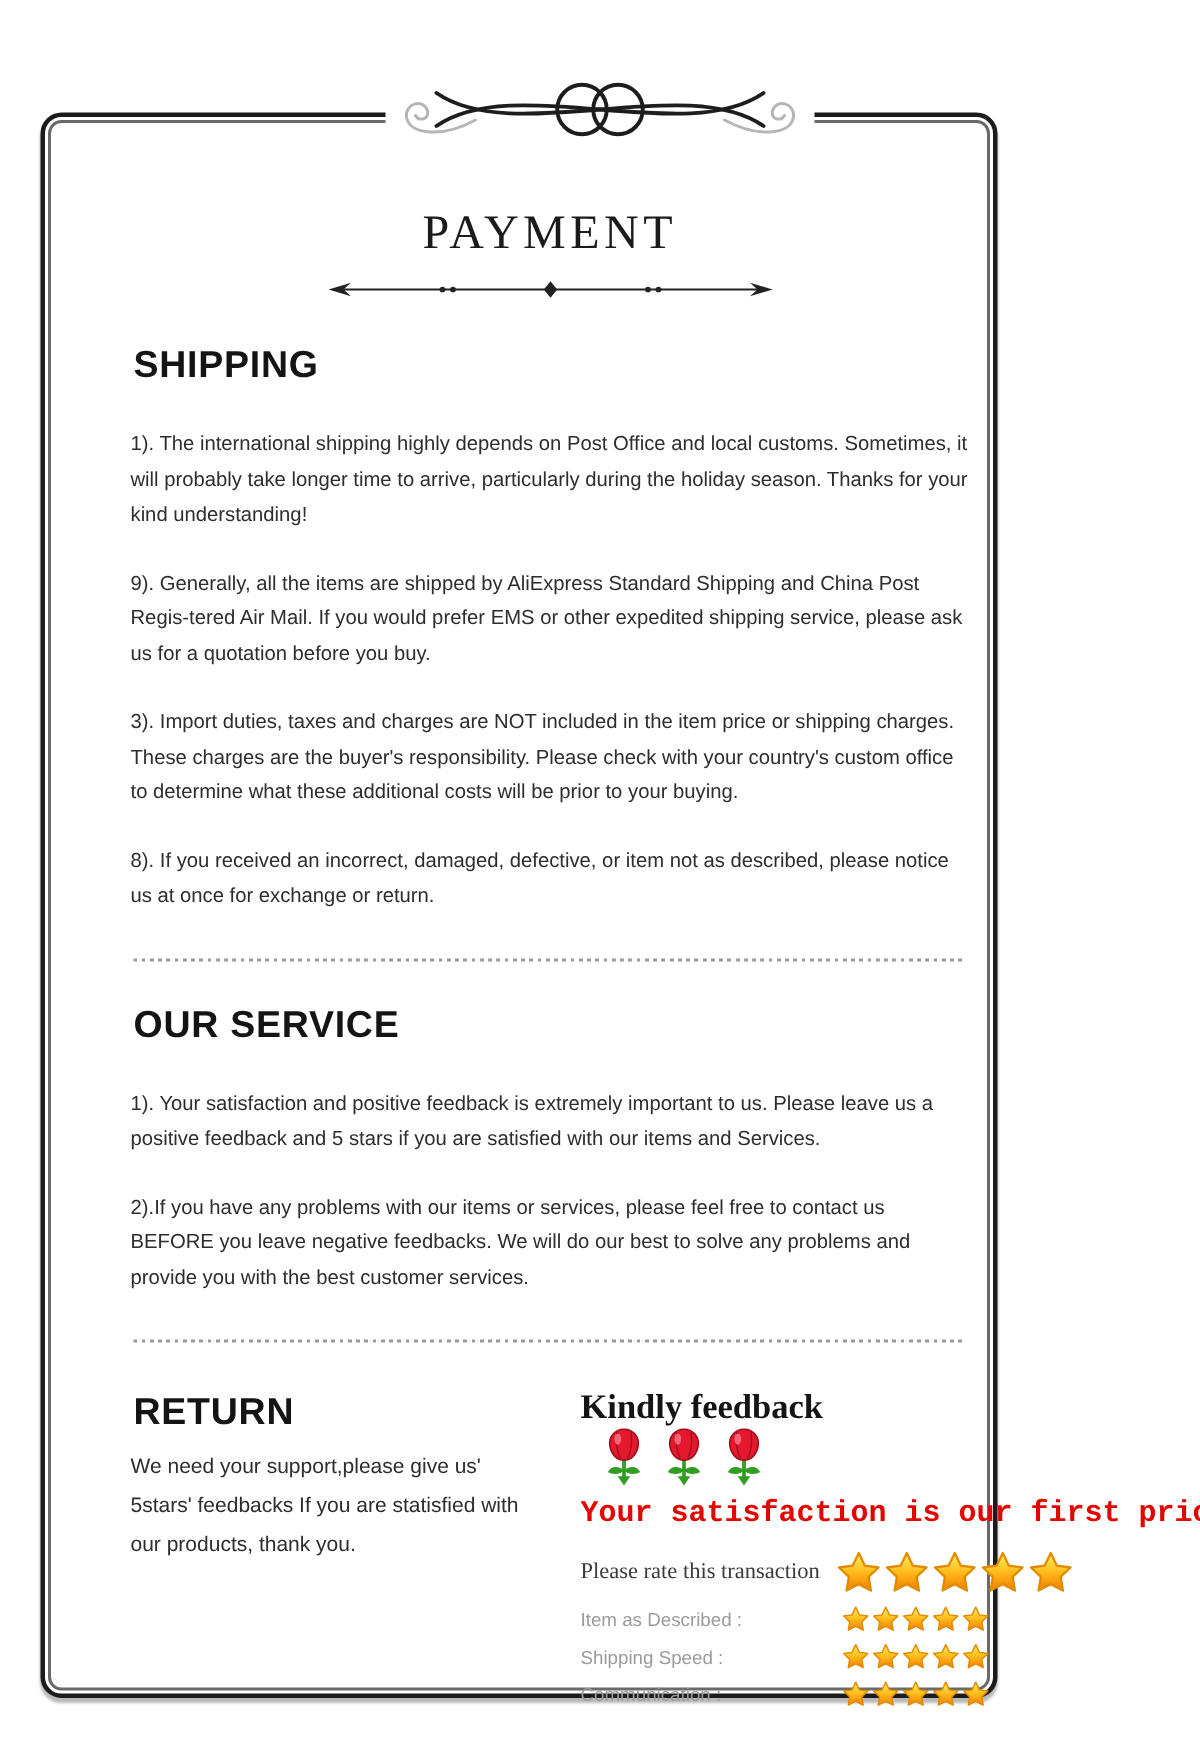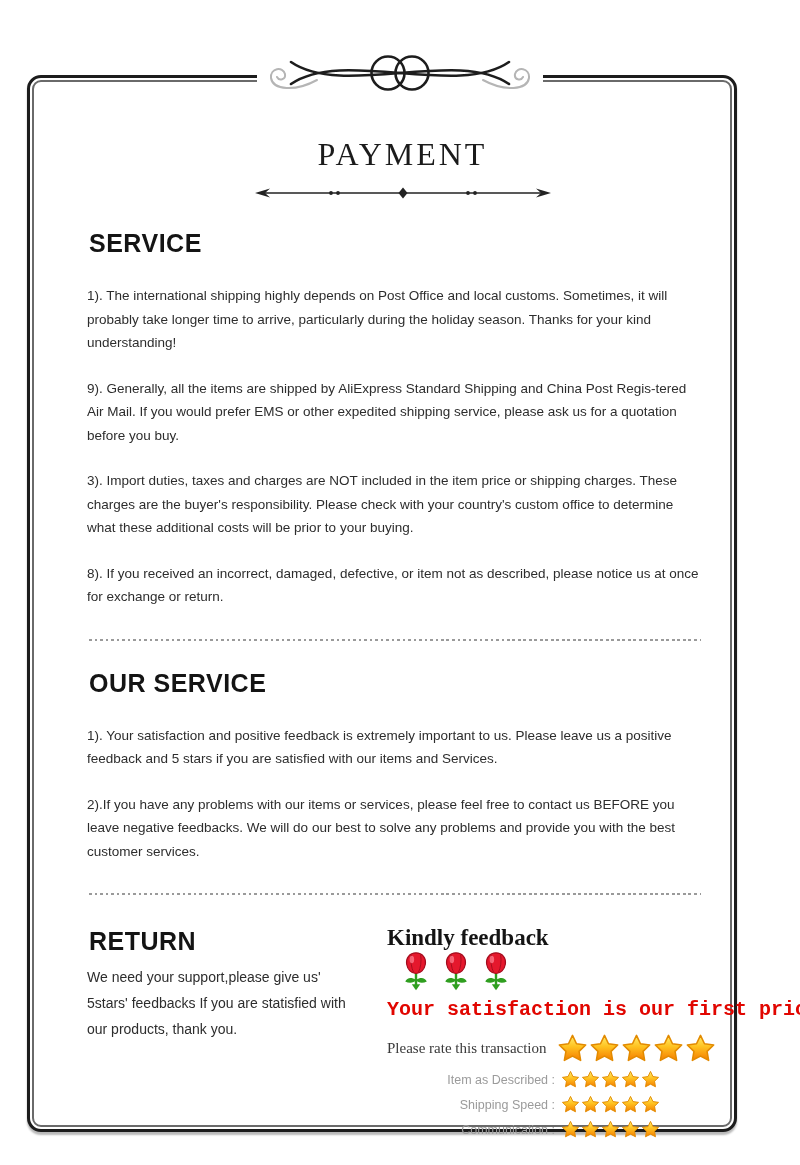--- a/index.html
+++ b/index.html
@@ -1,21 +1,21 @@
 <!DOCTYPE html>
 <html><head>
 <meta charset="utf-8">
 <style>
   html,body{margin:0;padding:0;}
   body{
     width:800px;height:1165px;position:relative;background:#ffffff;
     font-family:"Liberation Sans", sans-serif;color:#2d2d2d;overflow:hidden;
   }
   .frame{
-    position:absolute;left:27px;top:75px;width:710px;height:1057px;
+    position:absolute;left:27px;top:75px;width:638px;height:1057px;
     border:3px solid #1c1c1c;border-radius:14px;box-sizing:border-box;
     box-shadow:0 3px 2px rgba(0,0,0,.28);
     background:#fff;
   }
   .frame::before{
     content:"";position:absolute;inset:2px;border:2px solid #6a6a6a;
     border-radius:9px;pointer-events:none;
   }
   .ornament{
     position:absolute;top:40px;left:50%;transform:translateX(-50%);
@@ -57,21 +57,21 @@
   .priority{
     font-family:Liberation Mono, monospace;font-weight:700;font-size:20px;
     margin-top:4px;white-space:nowrap;
   }
   .rate-row{display:flex;align-items:center;margin-top:12px;font-family:Liberation Serif, serif;}
   .rate-label{font-size:15px;color:#3a3a3a;white-space:nowrap;}
   .stars-lg{display:flex;gap:1px;margin-left:10px;}
   .stars-lg svg{width:31px;height:31px;}
   .rating-row{display:flex;align-items:center;margin-top:6px;}
   .rating-label{
-    flex:0 0 168px;text-align:right;font-size:12.5px;color:#9b9b9b;white-space:nowrap;
+    flex:0 0 168px;text-align:left;font-size:12.5px;color:#9b9b9b;white-space:nowrap;
   }
   .stars-sm{display:flex;gap:1px;margin-left:6px;}
   .stars-sm svg{width:19px;height:19px;}
   .hidden-defs{position:absolute;width:0;height:0;}
 </style>
 </head>
 <body>
 
 <svg class="hidden-defs" aria-hidden="true">
   <defs>
@@ -103,21 +103,21 @@
       <line x1="4" y1="8" x2="292" y2="8" stroke="#222" stroke-width="1.4"></line>
       <polygon points="0,8 15,3.5 10,8 15,12.5" fill="#222"></polygon>
       <polygon points="296,8 281,3.5 286,8 281,12.5" fill="#222"></polygon>
       <polygon points="148,2.5 152.5,8 148,13.5 143.5,8" fill="#222"></polygon>
       <circle cx="76" cy="8" r="1.9" fill="#222"></circle>
         <circle cx="83" cy="8" r="1.9" fill="#222"></circle>
       <circle cx="213" cy="8" r="1.9" fill="#222"></circle>
         <circle cx="220" cy="8" r="1.9" fill="#222"></circle>
     </svg>
 
-    <h2 class="sec">SERVICE</h2>
+    <h2 class="sec">SHIPPING</h2>
     <p class="body first">1).  The international shipping highly depends on Post Office and local customs. Sometimes, it will probably take longer time to arrive, particularly during the holiday season. Thanks for your kind understanding!</p>
     <p class="body">9). Generally, all the items are shipped by AliExpress Standard Shipping and China Post Regis-tered Air Mail. If you would prefer EMS or other expedited shipping service, please ask us for a quotation before you buy.</p>
     <p class="body">3). Import duties, taxes and charges are NOT included in the item price or shipping charges. These charges are the buyer's responsibility. Please check with your country's custom office to determine what these additional costs will be prior to your buying.</p>
     <p class="body">8). If you received an incorrect, damaged, defective, or item not as described, please notice us at once for exchange or return.</p>
 
     <div class="dashed"></div>
 
     <h2 class="sec">OUR SERVICE</h2>
     <p class="body first">1). Your satisfaction and positive feedback is extremely important to us. Please leave us a positive feedback and 5 stars if you are satisfied with our items and Services.</p>
     <p class="body">2).If you have any problems with our items or services, please feel free to contact us BEFORE you leave negative feedbacks. We will do our best to solve any problems and provide you with the best customer services.</p>

